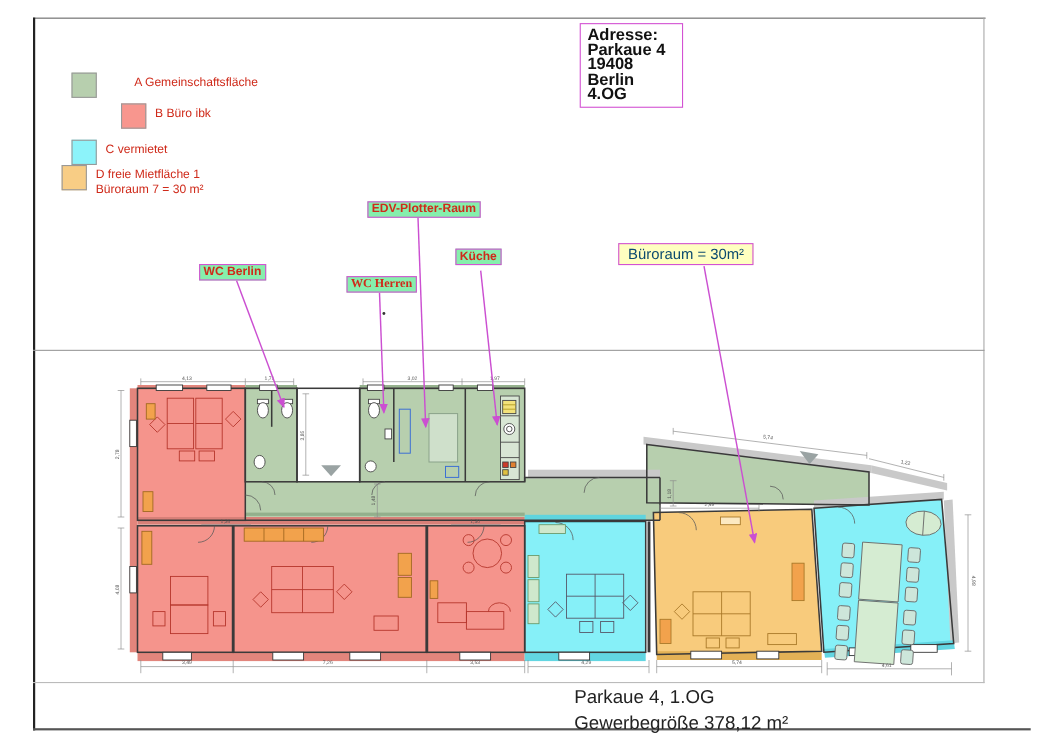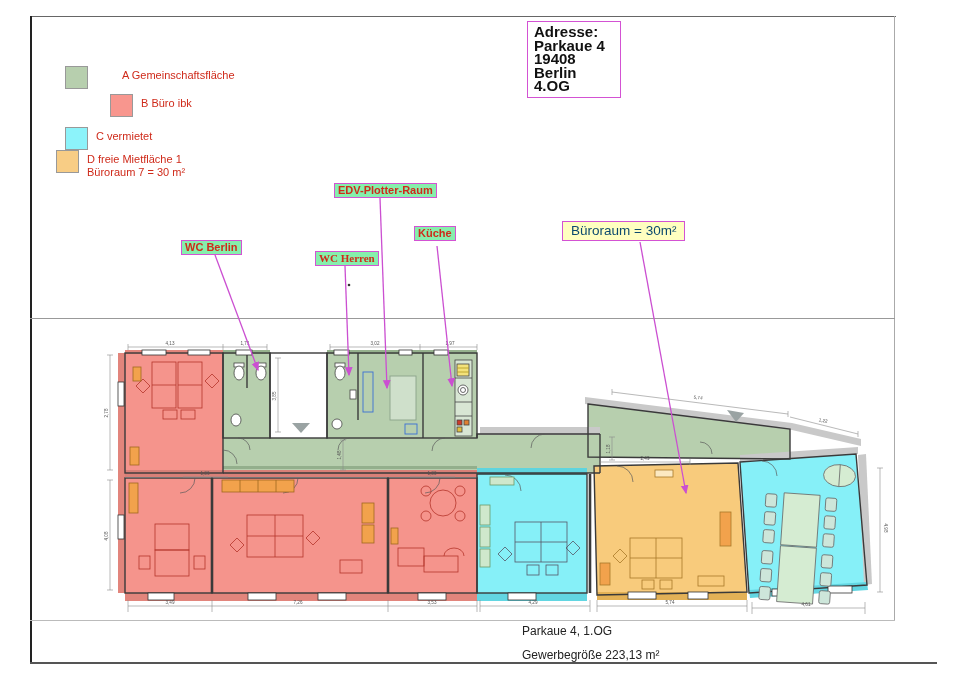--- a/index.html
+++ b/index.html
@@ -14,21 +14,21 @@
   .swatch{width:21px;height:21px;border:0.5px solid #999;}
   .legend-label{color:#cf2a1a;font-size:11px;line-height:13px;margin-left:8px;padding-top:3px;}
   
   #address{border:1.5px solid #d352d3;background:#fff;padding:3px 6px 4px 6px;
            font-size:15px;font-weight:bold;color:#111;line-height:13.5px;}
   
   .callout{position:absolute;border:1.2px solid #d352d3;background:#86efac;color:#cf2a1a;
            font-size:11px;font-weight:bold;padding:0px 3px 1px 3px;white-space:nowrap;}
   #area-label{position:absolute;border:1.3px solid #d352d3;background:#ffffc0;color:#0c4a6e;
            font-size:13.5px;padding:1px 8px 2px 8px;white-space:nowrap;}
-  .footer-text{position:absolute;font-size:12px;color:#222;}
+  .footer-text{position:absolute;font-size:17px;color:#222;}
   .dim{font-size:4.6px;fill:#555;}
   .dimline{stroke:#8a8a8a;stroke-width:0.6;fill:none;}
   .wall{stroke:#3a3a3a;stroke-width:1.4;fill:none;}
   .wall2{stroke:#3a3a3a;stroke-width:2.6;fill:none;}
   .arc{stroke:#5a5a5a;stroke-width:0.7;fill:none;}
   .wind{fill:#fff;stroke:#333;stroke-width:0.8;}
   .fred{fill:#f5948c;}.fgreen{fill:#b7cfae;}.fcyan{fill:#86f0f8;}.forange{fill:#f8cb7c;}
   .leader{stroke:#cb4fd1;stroke-width:1.3;fill:none;}
 </style>
 </head>
@@ -364,15 +364,15 @@
   </div>
 
   <div class="callout" style="left:181px;top:240px;">WC Berlin</div>
   <div class="callout" style="left:315px;top:251px;font-family:Liberation Serif, serif;">WC Herren</div>
   <div class="callout" style="left:334px;top:183px;">EDV-Plotter-Raum</div>
   <div class="callout" style="left:414px;top:226px;">Küche</div>
 
   <div id="area-label" style="left:562px;top:221px;">Büroraum  = 30m²</div>
 
   <div class="footer-text" style="left:522px;top:624px;">Parkaue 4, 1.OG</div>
-  <div class="footer-text" style="left:522px;top:648px;">Gewerbegröße 223,13 m²</div>
+  <div class="footer-text" style="left:522px;top:648px;">Gewerbegröße 378,12 m²</div>
 
 </div>
 
 </body></html>

